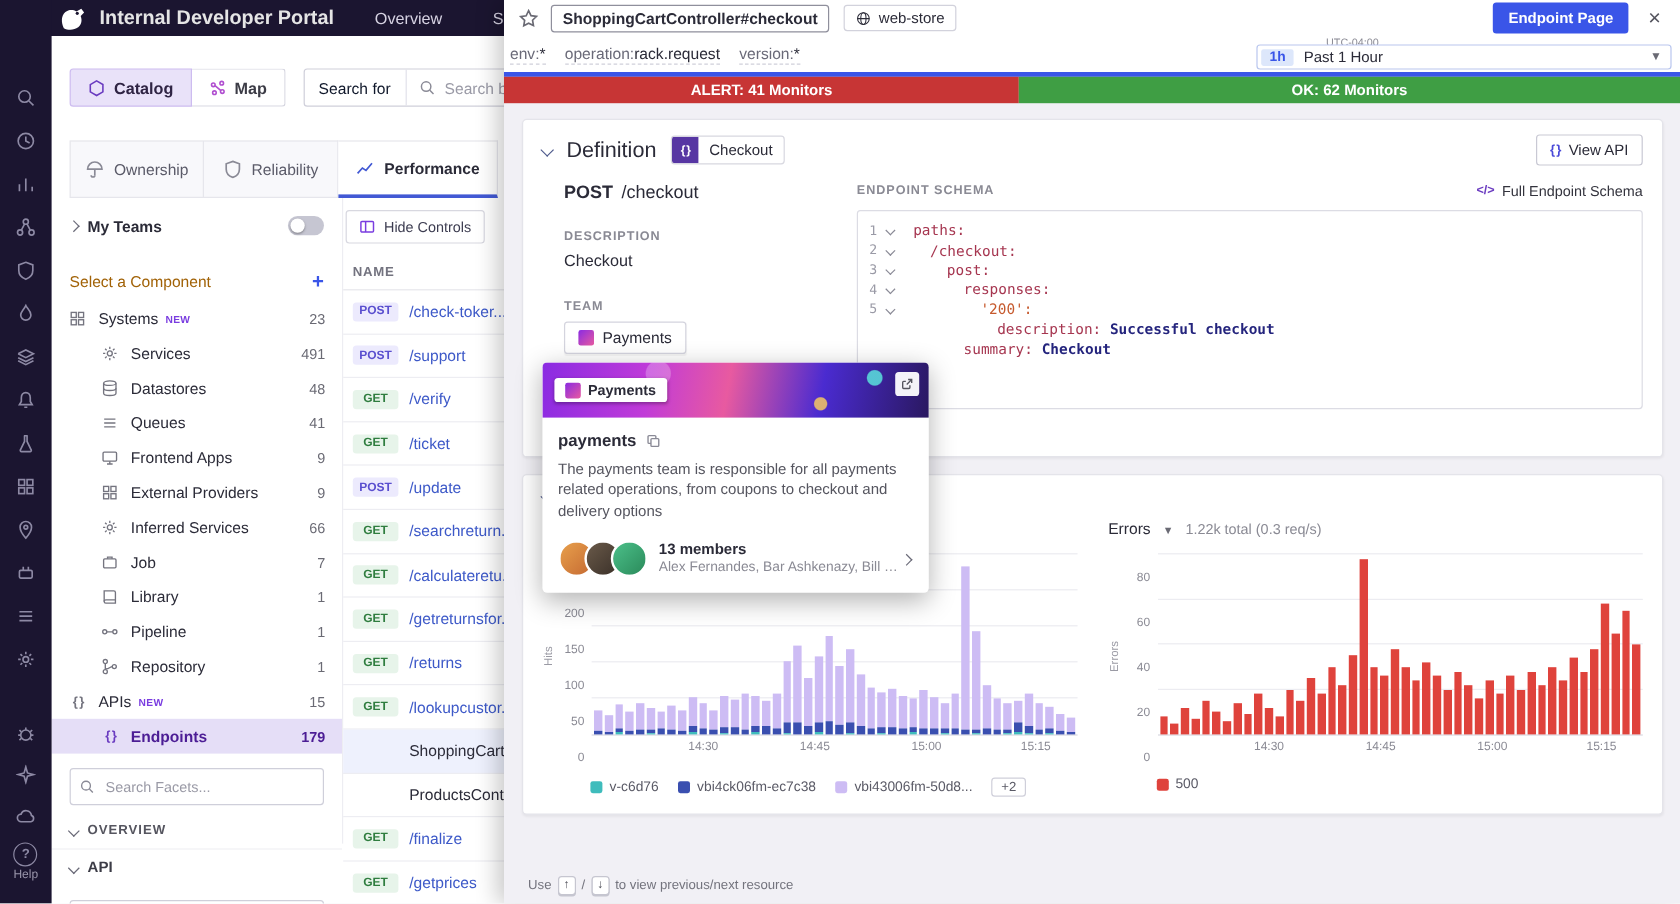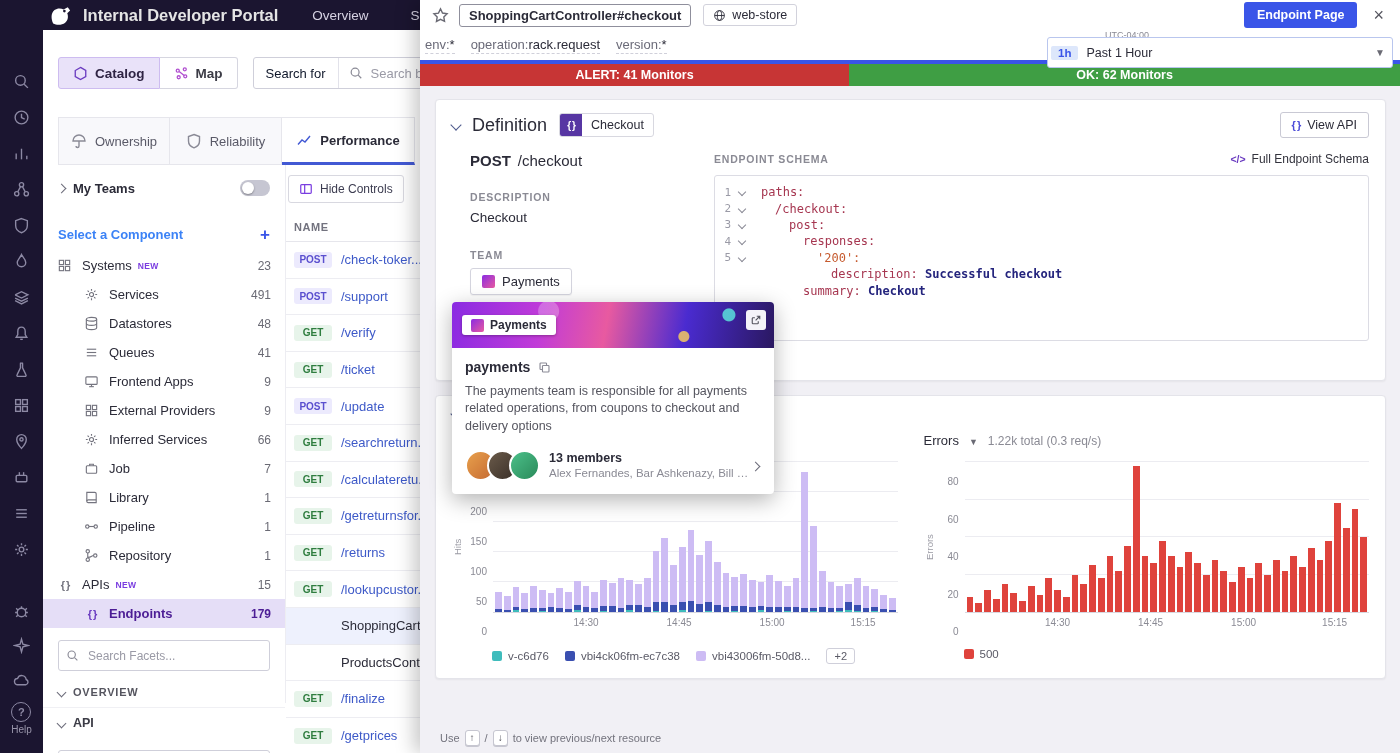--- a/index.html
+++ b/index.html
@@ -47,21 +47,21 @@
   .vtab.active{width:133px;background:#fff;border-bottom:3px solid #4259d4;color:#2b2b38;font-weight:bold}
   .vtab.active svg{stroke:#4259d4}
 
   .content{display:flex;margin-top:0;height:538px}
   .sidebar{width:243px;box-sizing:border-box;border-right:1px solid #ededf2;padding-top:10px;flex:none}
   .myteams{display:flex;align-items:center;height:26px;padding:0 15px;gap:8px}
   .myteams .lbl{font-size:13px;font-weight:bold;color:#2b2b38}
   .toggle{margin-left:auto;width:30px;height:16px;border-radius:8px;background:#c6c6d2;position:relative;cursor:pointer}
   .toggle::after{content:'';position:absolute;width:12px;height:12px;border-radius:50%;background:#fff;top:2px;left:2px;box-shadow:0 1px 2px rgba(0,0,0,.35)}
   .selcomp{display:flex;align-items:center;padding:0 15px;margin-top:22px;height:22px}
-  .selcomp .lbl{font-size:13px;font-weight:bold;color:#3b82f6}
+  .selcomp .lbl{font-size:13px;font-weight:normal;color:#a16207}
   .plus{margin-left:auto;color:#3a55e8;font-size:17px;font-weight:bold;cursor:pointer;line-height:1}
   .tree{margin-top:6px}
   .trow{display:flex;align-items:center;height:29px;box-sizing:border-box;padding-right:14px;cursor:pointer}
   .trow.sel{background:#e5def7}
   .trow.sel .tlabel,.trow.sel .tcount{color:#4c1d95;font-weight:bold}
   .trow.sel .braces{color:#6a3bc0}
   .ticon{width:16px;height:16px;color:#74747f;margin-right:9px;flex:none}
   .ticon svg{width:15px;height:15px;stroke:currentColor;fill:none;stroke-width:1.2}
   .ticon.braces{font-weight:bold;font-size:11px;color:#74747f;display:flex;align-items:center;justify-content:center;letter-spacing:-1px}
   .tlabel{font-size:13px;color:#2b2b38;white-space:nowrap}
@@ -100,21 +100,21 @@
   .servicechip svg{width:13px;height:13px;stroke:#2b2b38;fill:none;stroke-width:1.1}
   .epbtn{margin-left:auto;background:#3a55e8;color:#fff;border:none;border-radius:3px;font-size:12.5px;font-weight:bold;
          padding:6px 13px;cursor:pointer;font-family:inherit}
   .dclose{margin:0 4px 0 16px;font-size:18px;color:#55555f;cursor:pointer;line-height:1}
   .dsub{height:30px;background:#fff;position:relative;display:flex;align-items:center;flex:none}
   .filters{display:flex;gap:16px;padding-left:5px;font-size:13px}
   .ftoken{cursor:pointer;border-bottom:1px dashed #d0d0da;padding-bottom:1px}
   .flabel{color:#6a6a78}
   .fval{color:#2b2b38}
   .tz{position:absolute;top:0;right:251px;font-size:9px;color:#8a8a94}
-  .timectl{position:absolute;top:7px;right:7px;width:346px;height:31px;border:1px solid #b9c6ee;border-radius:3px;background:#fff;
+  .timectl{position:absolute;top:7px;right:7px;width:346px;height:21px;border:1px solid #b9c6ee;border-radius:3px;background:#fff;
            display:flex;align-items:center;cursor:pointer;box-sizing:border-box}
   .tbadge{background:#dde7fb;color:#3a55e8;font-size:11.5px;font-weight:bold;border-radius:2px;padding:1px 7px;margin-left:3px}
   .tlabel2{font-size:12.5px;color:#2b2b38;margin-left:8px}
   .tcaret{margin-left:auto;margin-right:7px;color:#6a6a74;font-size:10px}
   .bluebar{height:4px;background:#3a55e8;flex:none}
   .alertrow{display:flex;height:22px;flex:none}
   .abar{flex-basis:43.8%;background:#c73535;color:#fff;font-size:12.5px;font-weight:bold;display:flex;align-items:center;justify-content:center;cursor:pointer}
   .okbar{flex:1;background:#3f9e44;color:#fff;font-size:12.5px;font-weight:bold;display:flex;align-items:center;justify-content:center;cursor:pointer}
   .dbody{flex:1;padding:13px 14px 0 15px;position:relative;min-height:0}
 

